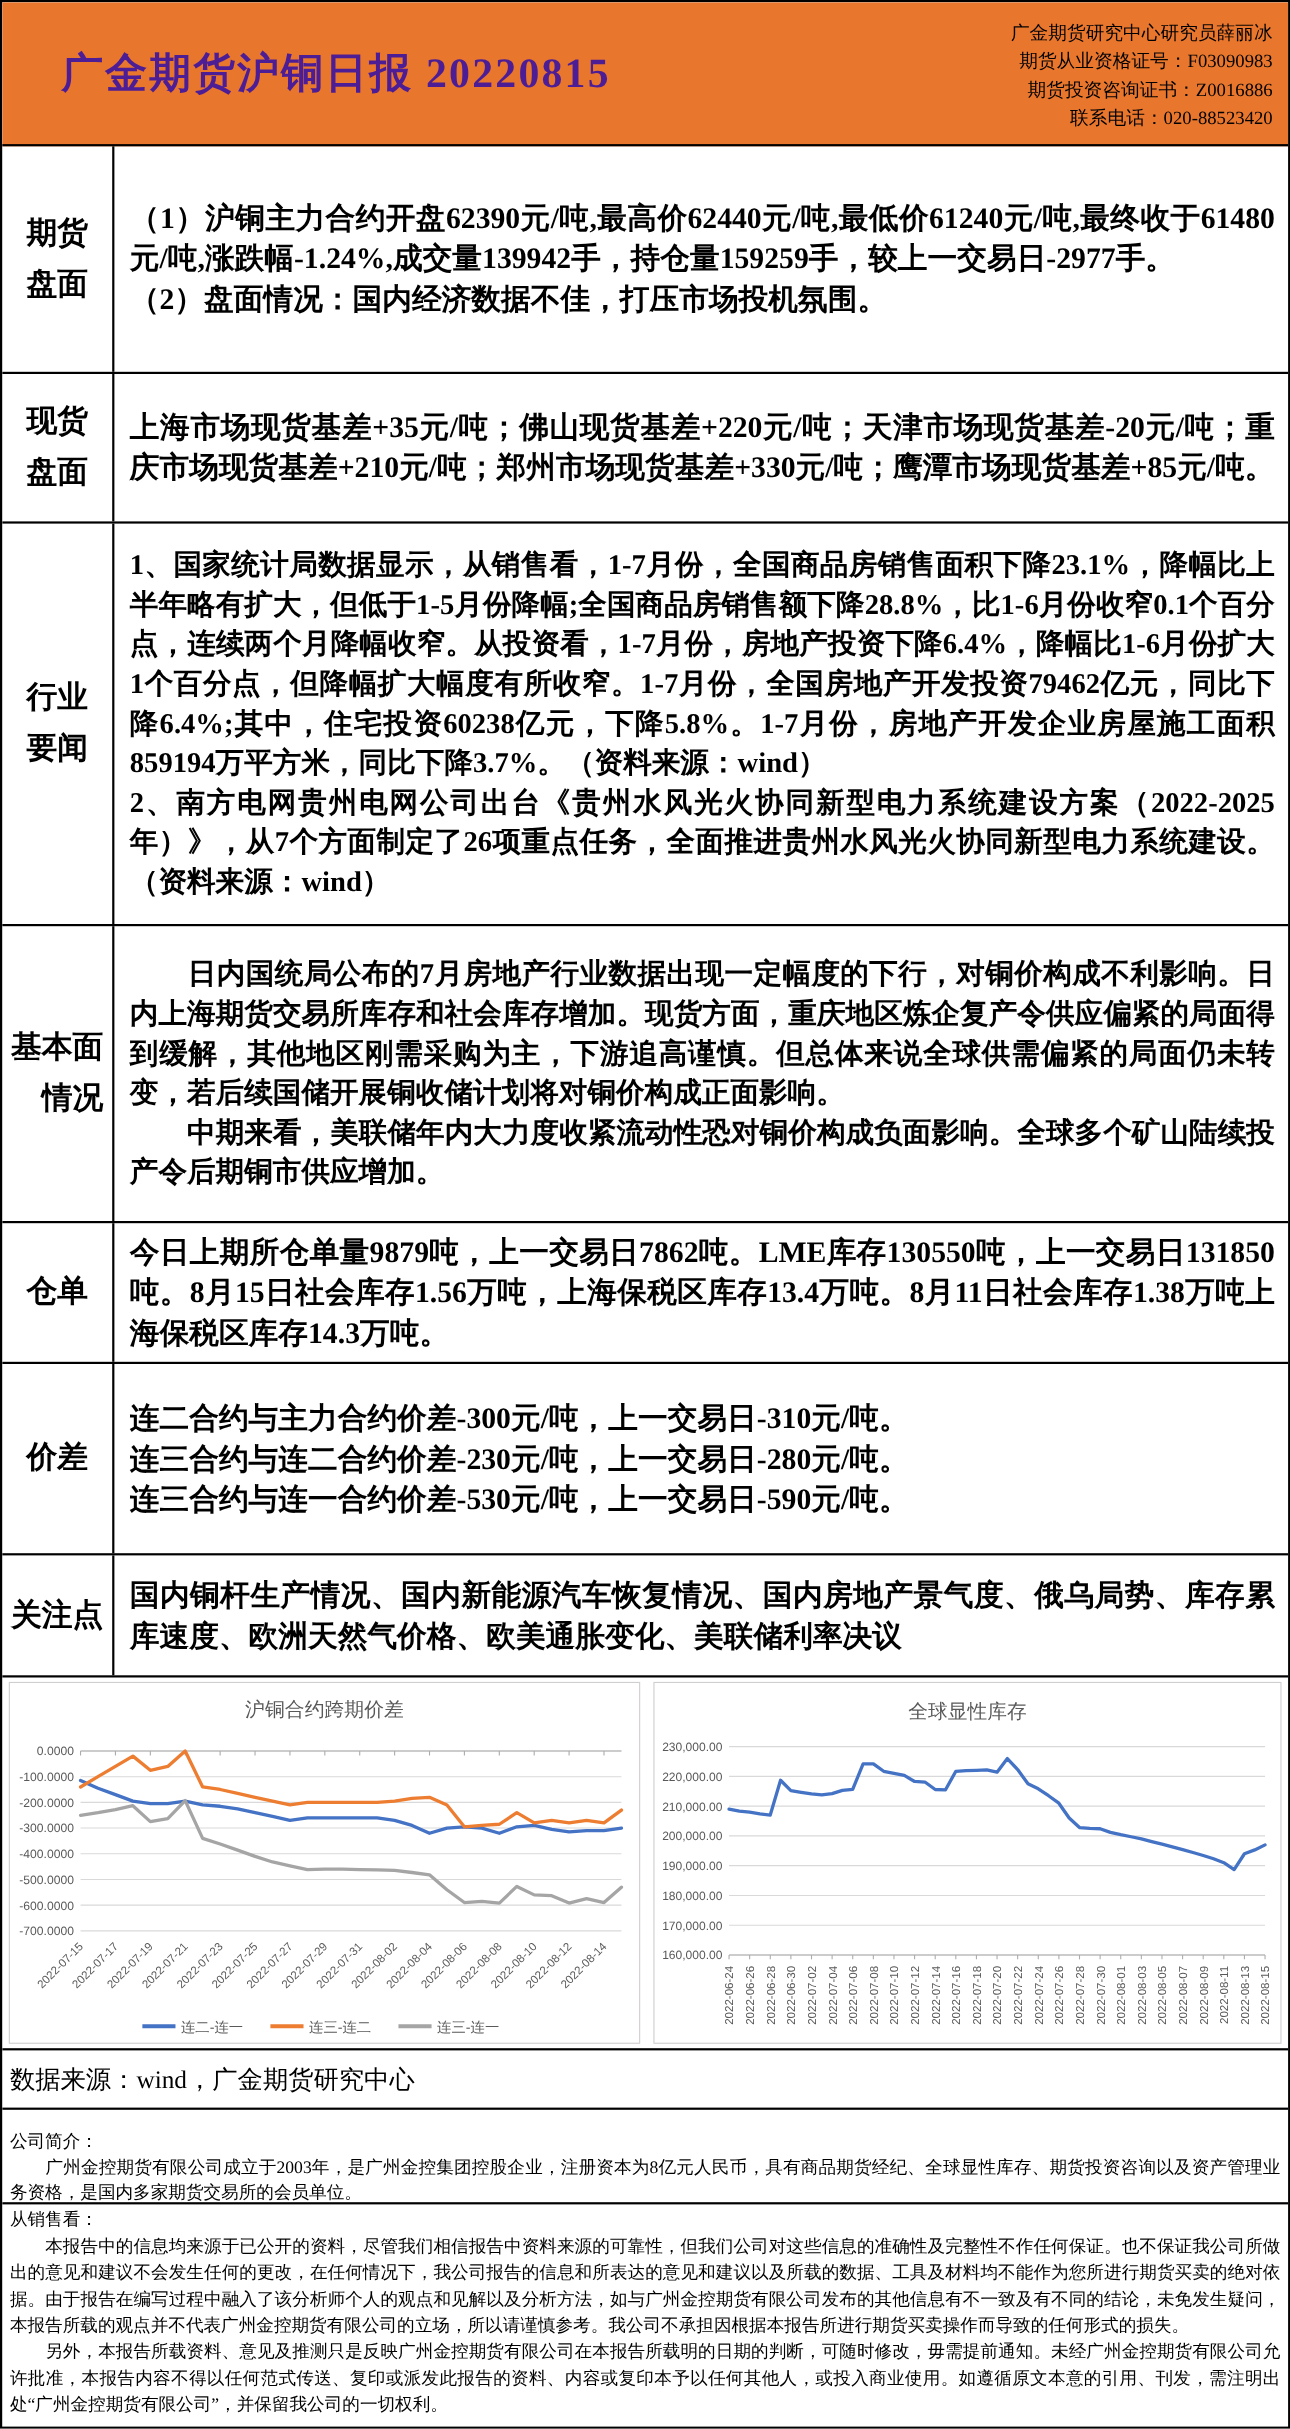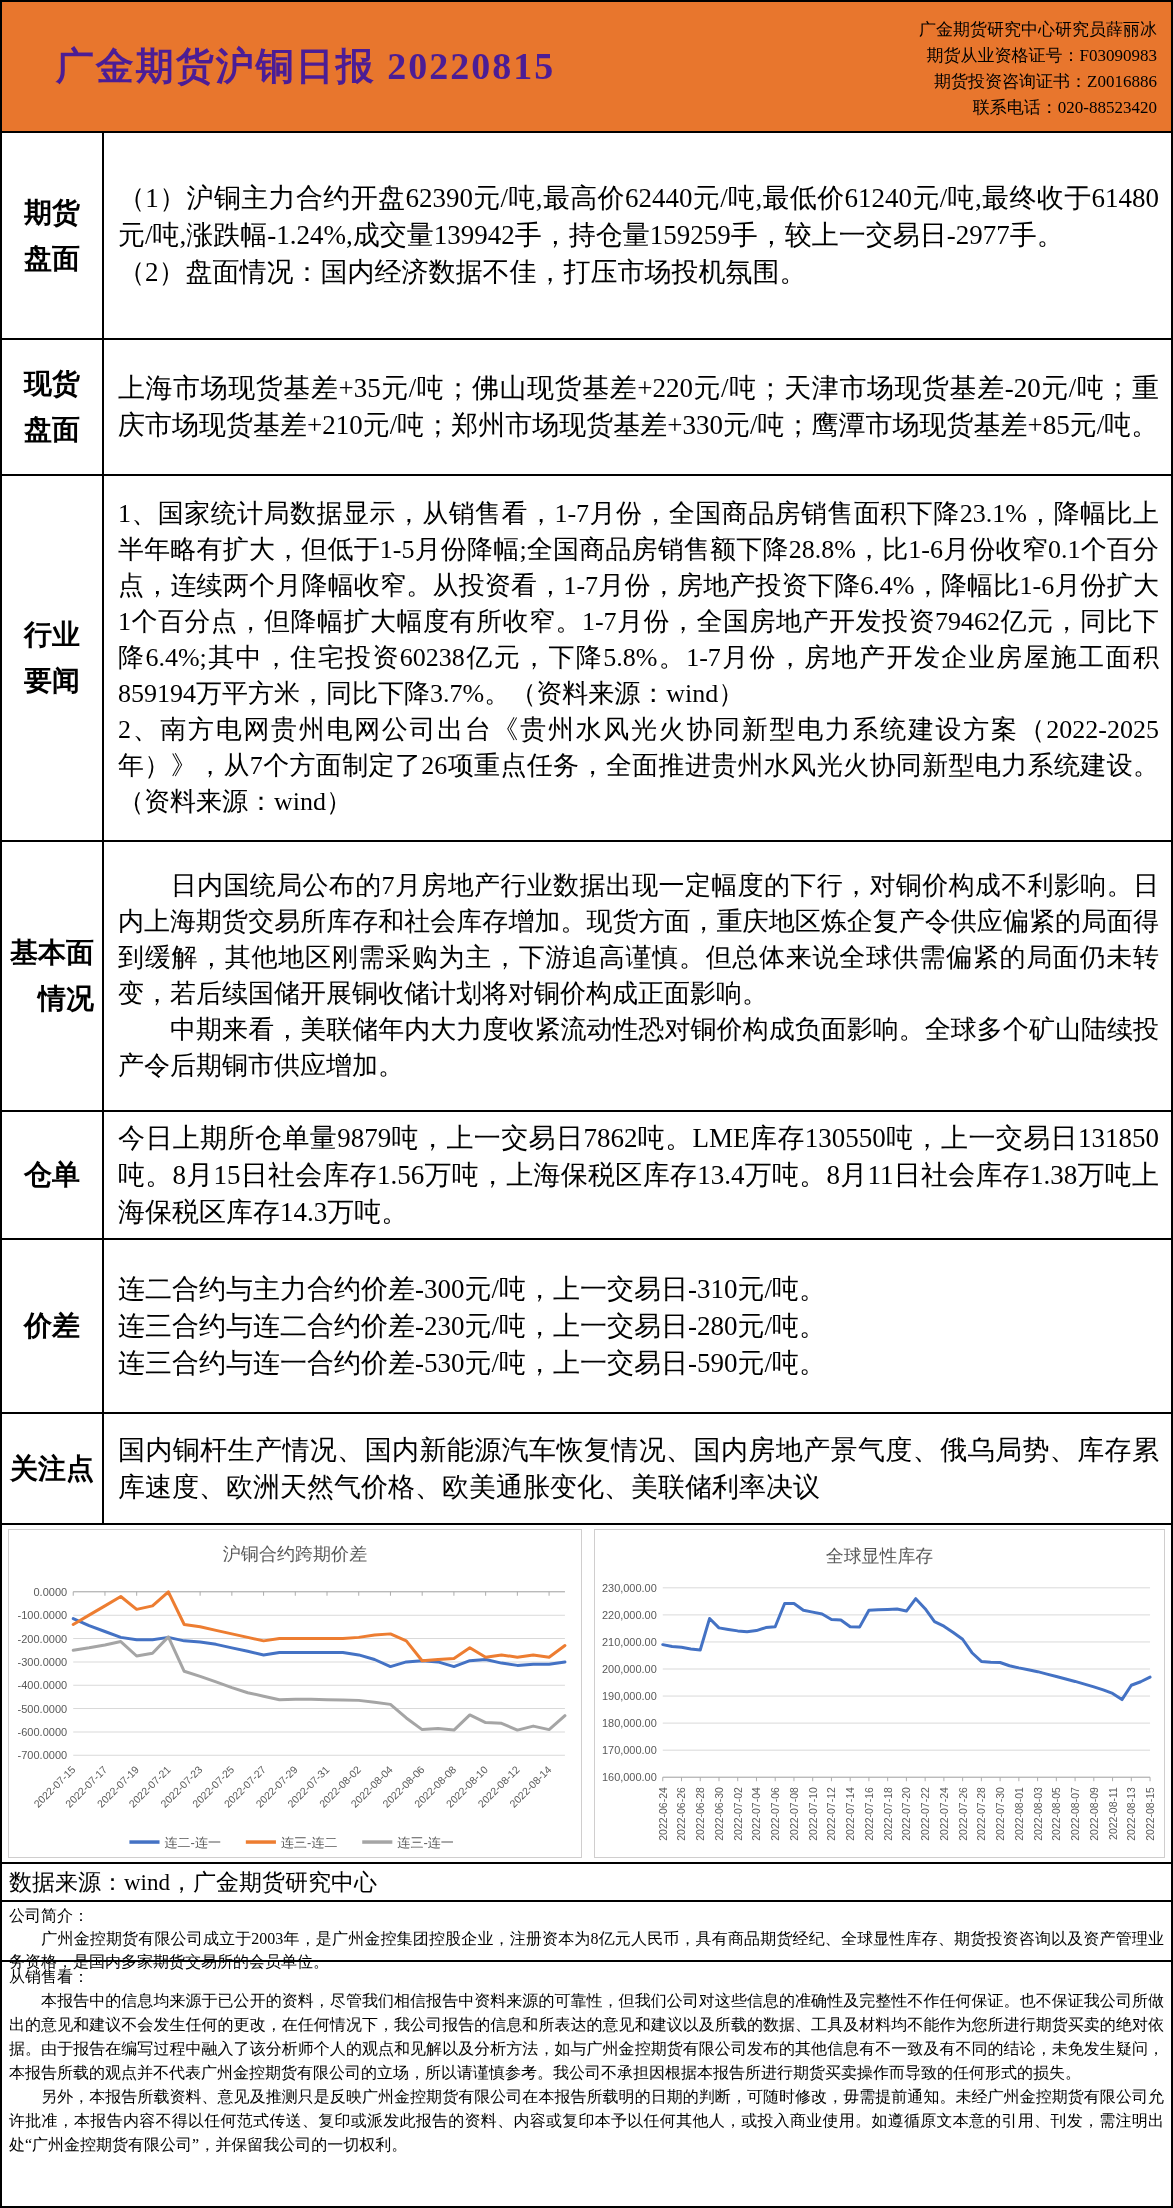--- a/index.html
+++ b/index.html
@@ -8,34 +8,34 @@
   
   .hdr{height:131px;display:flex;border-bottom:2px solid #000;box-sizing:border-box;}
   .hdr-title{flex:1;display:flex;align-items:center;justify-content:center;
              color:#4c1d95;font-size:38px;font-weight:bold;letter-spacing:2px;}
   .hdr-contact{width:548px;padding:15px 14px 0 0;text-align:right;color:#000000;
                font-size:17px;font-weight:normal;line-height:26px;}
   
   .trow{display:grid;grid-template-columns:102px 1fr;border-bottom:2px solid #000;box-sizing:border-box;}
   .trow .lbl{border-right:2px solid #000;display:flex;align-items:center;justify-content:center;
              text-align:right;font-weight:bold;font-size:28px;line-height:46px;white-space:pre-line;}
-  .trow .cnt{display:flex;align-items:center;font-weight:normal;font-size:27px;line-height:37px;
+  .trow .cnt{display:flex;align-items:center;font-weight:bold;font-size:27px;line-height:37px;
              padding:6px 12px 6px 14px;white-space:pre-line;text-align:justify;box-sizing:border-box;}
   .r1{height:207px}.r2{height:136px}.r3{height:366px}.r4{height:270px}
   .r5{height:128px}.r6{height:174px}.r7{height:111px}
   .r3 .cnt,.r4 .cnt{line-height:36px;font-size:26px;}
   
   .charts-row{height:339px;display:grid;grid-template-columns:586px 1fr;border-bottom:2px solid #000;box-sizing:border-box;}
   .chart-cell{position:relative;}
   .chart-box{position:absolute;top:4px;bottom:4px;left:6px;right:6px;border:1px solid #D0CECE;background:#fff;}
   .chart-box svg{display:block;width:100%;height:100%;}
   
-  .datasource{height:38px;display:flex;align-items:center;font-size:23px;padding-left:7px;
+  .datasource{height:54px;display:flex;align-items:center;font-size:23px;padding-left:7px;
               border-bottom:2px solid #000;box-sizing:border-box;}
-  .company{height:60px;font-size:16px;line-height:23px;padding:2px 7px;border-bottom:2px solid #000;box-sizing:border-box;}
+  .company{height:70px;font-size:16px;line-height:23px;padding:2px 7px;border-bottom:2px solid #000;box-sizing:border-box;margin-top:16px;}
   .disclaimer{height:200px;font-size:16px;line-height:24px;padding:3px 7px;box-sizing:border-box;}
   .company div,.disclaimer div{text-align:justify;}
 </style>
 </head>
 <body>
 
 <div class="page">
 
   <header class="hdr" id="hdr" style="background: rgb(232, 118, 45);">
     <div class="hdr-title">广金期货沪铜日报 20220815</div>

